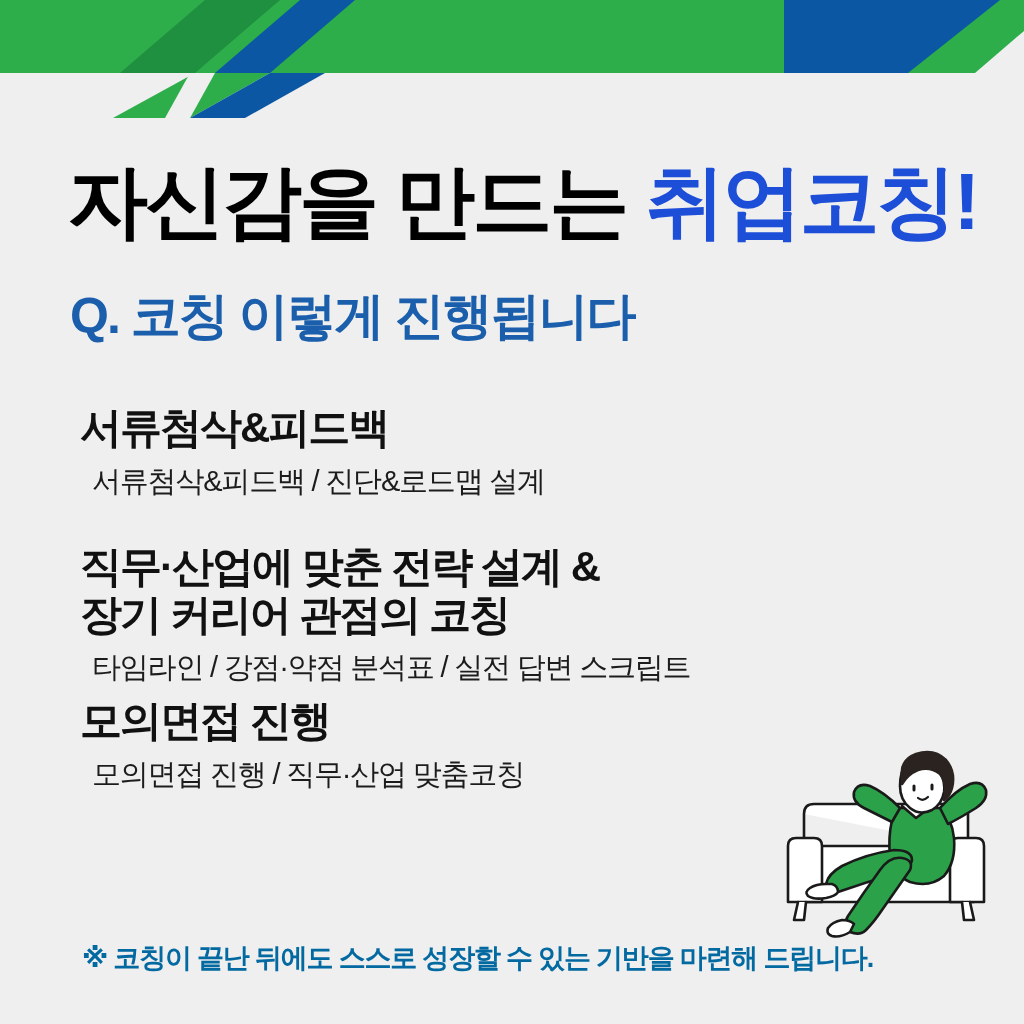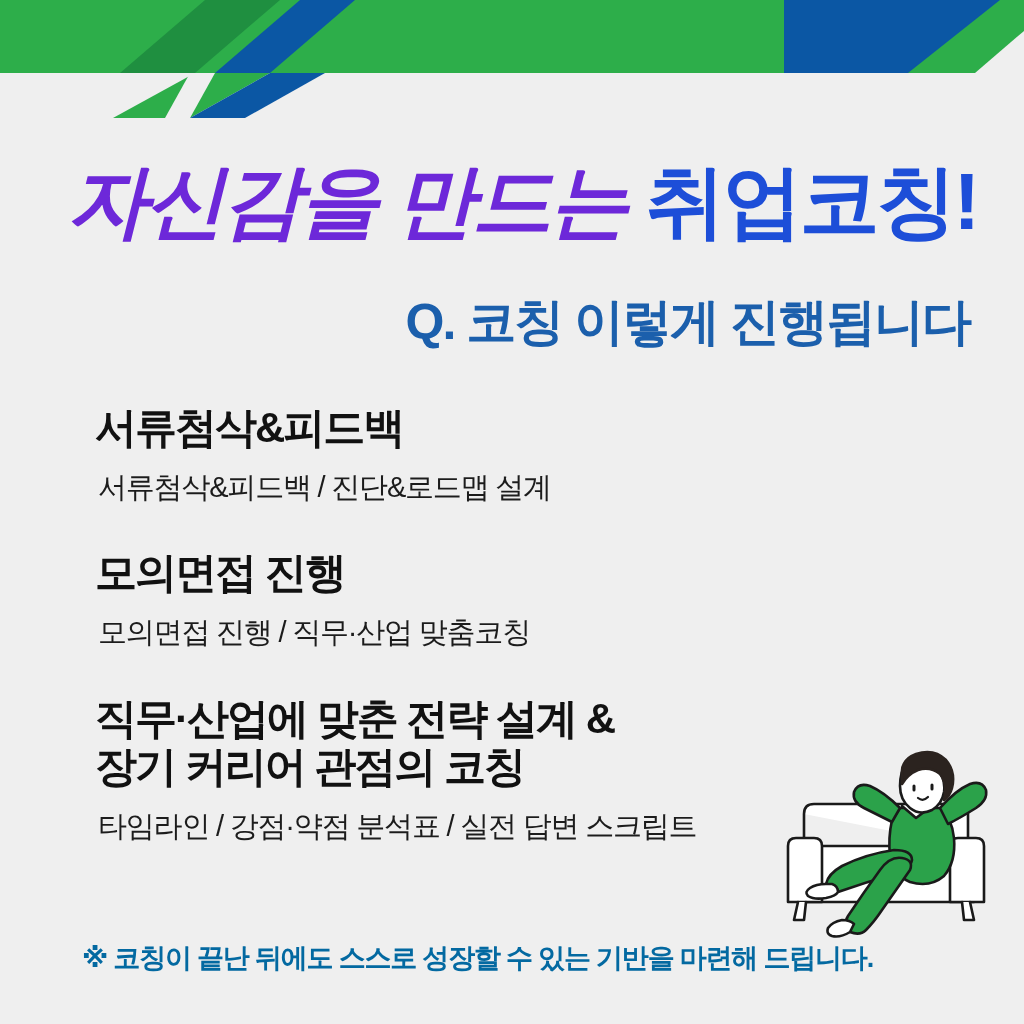--- a/index.html
+++ b/index.html
@@ -41,29 +41,28 @@
     width: 900px;
   }
   .headline {
     font-size: 80px;
     line-height: 1.0;
     font-weight: 700;
     letter-spacing: -3px;
     white-space: nowrap;
     margin: 0;
   }
-  .headline .hl-dark { color: #6d28d9; font-style: italic; }
+  .headline .hl-dark { color: #000000; }
   .headline .hl-accent { color: #1d4ed8; }
 
   #subtitle-block {
     position: absolute;
     left: 70px;
-    top: 296px;
+    top: 290px;
     width: 900px;
-    text-align: right;
   }
   .subheadline {
     font-size: 50px;
     line-height: 1.05;
     font-weight: 700;
     letter-spacing: -2px;
     color: #1b5fac;
     white-space: nowrap;
     margin: 0;
   }
@@ -77,28 +76,28 @@
   }
   .step { margin-bottom: 34px; }
   .step-title {
     font-size: 42px;
     line-height: 1.14;
     font-weight: 700;
     letter-spacing: -2px;
     color: #111111;
     margin: 0 0 4px 0;
   }
-  .step-title .tline { display: block; margin-left: 15px; }
+  .step-title .tline { display: block; }
   .step-desc {
     font-size: 29px;
     line-height: 1.2;
     font-weight: 500;
     letter-spacing: -1.2px;
     color: #1c1c1c;
-    margin: 18px;
+    margin: 12px;
   }
   #step-1 { margin-bottom: 44px; }
   #step-2 { margin-bottom: 46px; }
   #step-3 { margin-bottom: 0; }
 
   
   #footer-note {
     position: absolute;
     left: 82px;
     top: 942px;
@@ -157,37 +156,37 @@
     <h2 class="subheadline">Q. 코칭 이렇게 진행됩니다</h2>
   </div>
 
   <div id="steps">
 
     <div class="step" id="step-1">
       <div class="step-title">
         <span class="tline">서류첨삭&amp;피드백</span>
       </div>
       <p class="step-desc">서류첨삭&amp;피드백 / 진단&amp;로드맵 설계</p>
-    </div>
-
-    <div class="step" id="step-2">
-      <div class="step-title">
-        <span class="tline">모의면접 진행</span>
-      </div>
-      <p class="step-desc">모의면접 진행 / 직무·산업 맞춤코칭</p>
     </div>
 
     <div class="step" id="step-3">
       <div class="step-title">
         <span class="tline">직무·산업에 맞춘 전략 설계 &amp;</span>
         <span class="tline">장기 커리어 관점의 코칭</span>
       </div>
       <p class="step-desc">타임라인 / 강점·약점 분석표 / 실전 답변 스크립트</p>
     </div>
 
+    <div class="step" id="step-2">
+      <div class="step-title">
+        <span class="tline">모의면접 진행</span>
+      </div>
+      <p class="step-desc">모의면접 진행 / 직무·산업 맞춤코칭</p>
+    </div>
+
   </div>
 
   <div id="footer-note">※ 코칭이 끝난 뒤에도 스스로 성장할 수 있는 기반을 마련해 드립니다.</div>
 
   <div id="illustration">
     <svg width="236" height="196" viewBox="0 0 236 196" xmlns="http://www.w3.org/2000/svg">
       <g fill="none" stroke="#1a1a1a" stroke-width="2.6" stroke-linecap="round" stroke-linejoin="round">
 
         <path d="M20,72 L20,104 M20,72 Q20,62 30,62 L174,62 Q184,62 184,72 L184,104" fill="#ffffff"></path>
 

